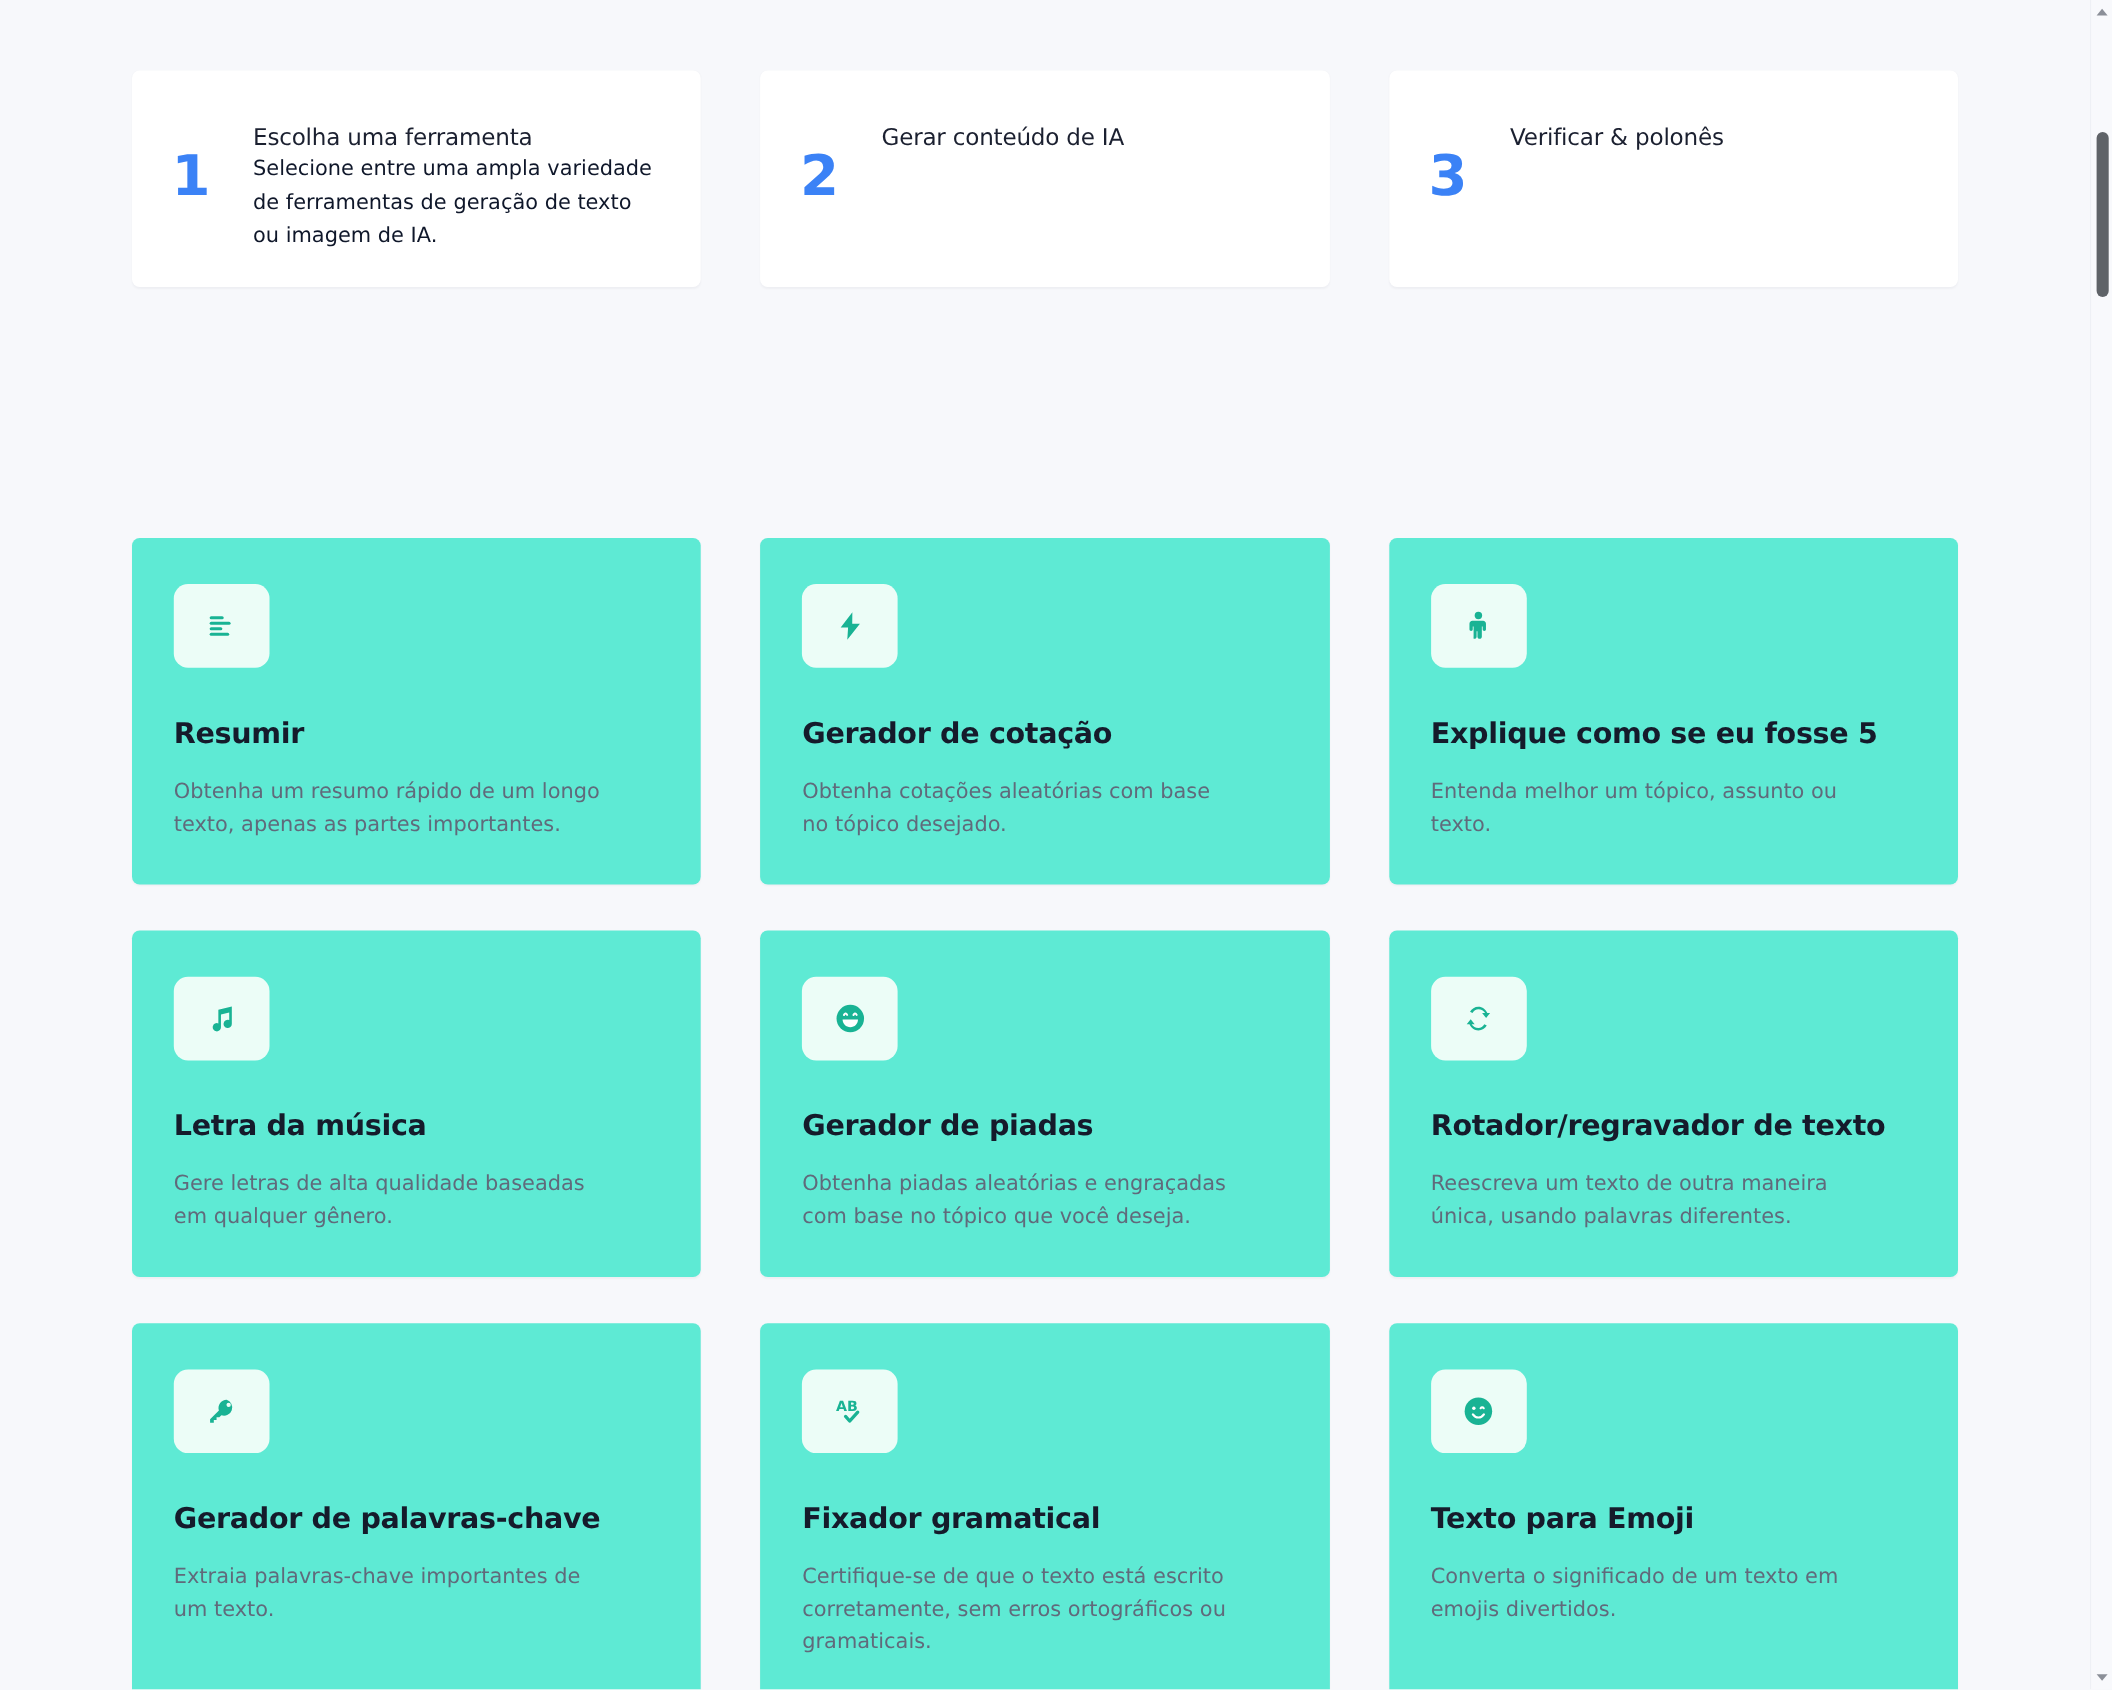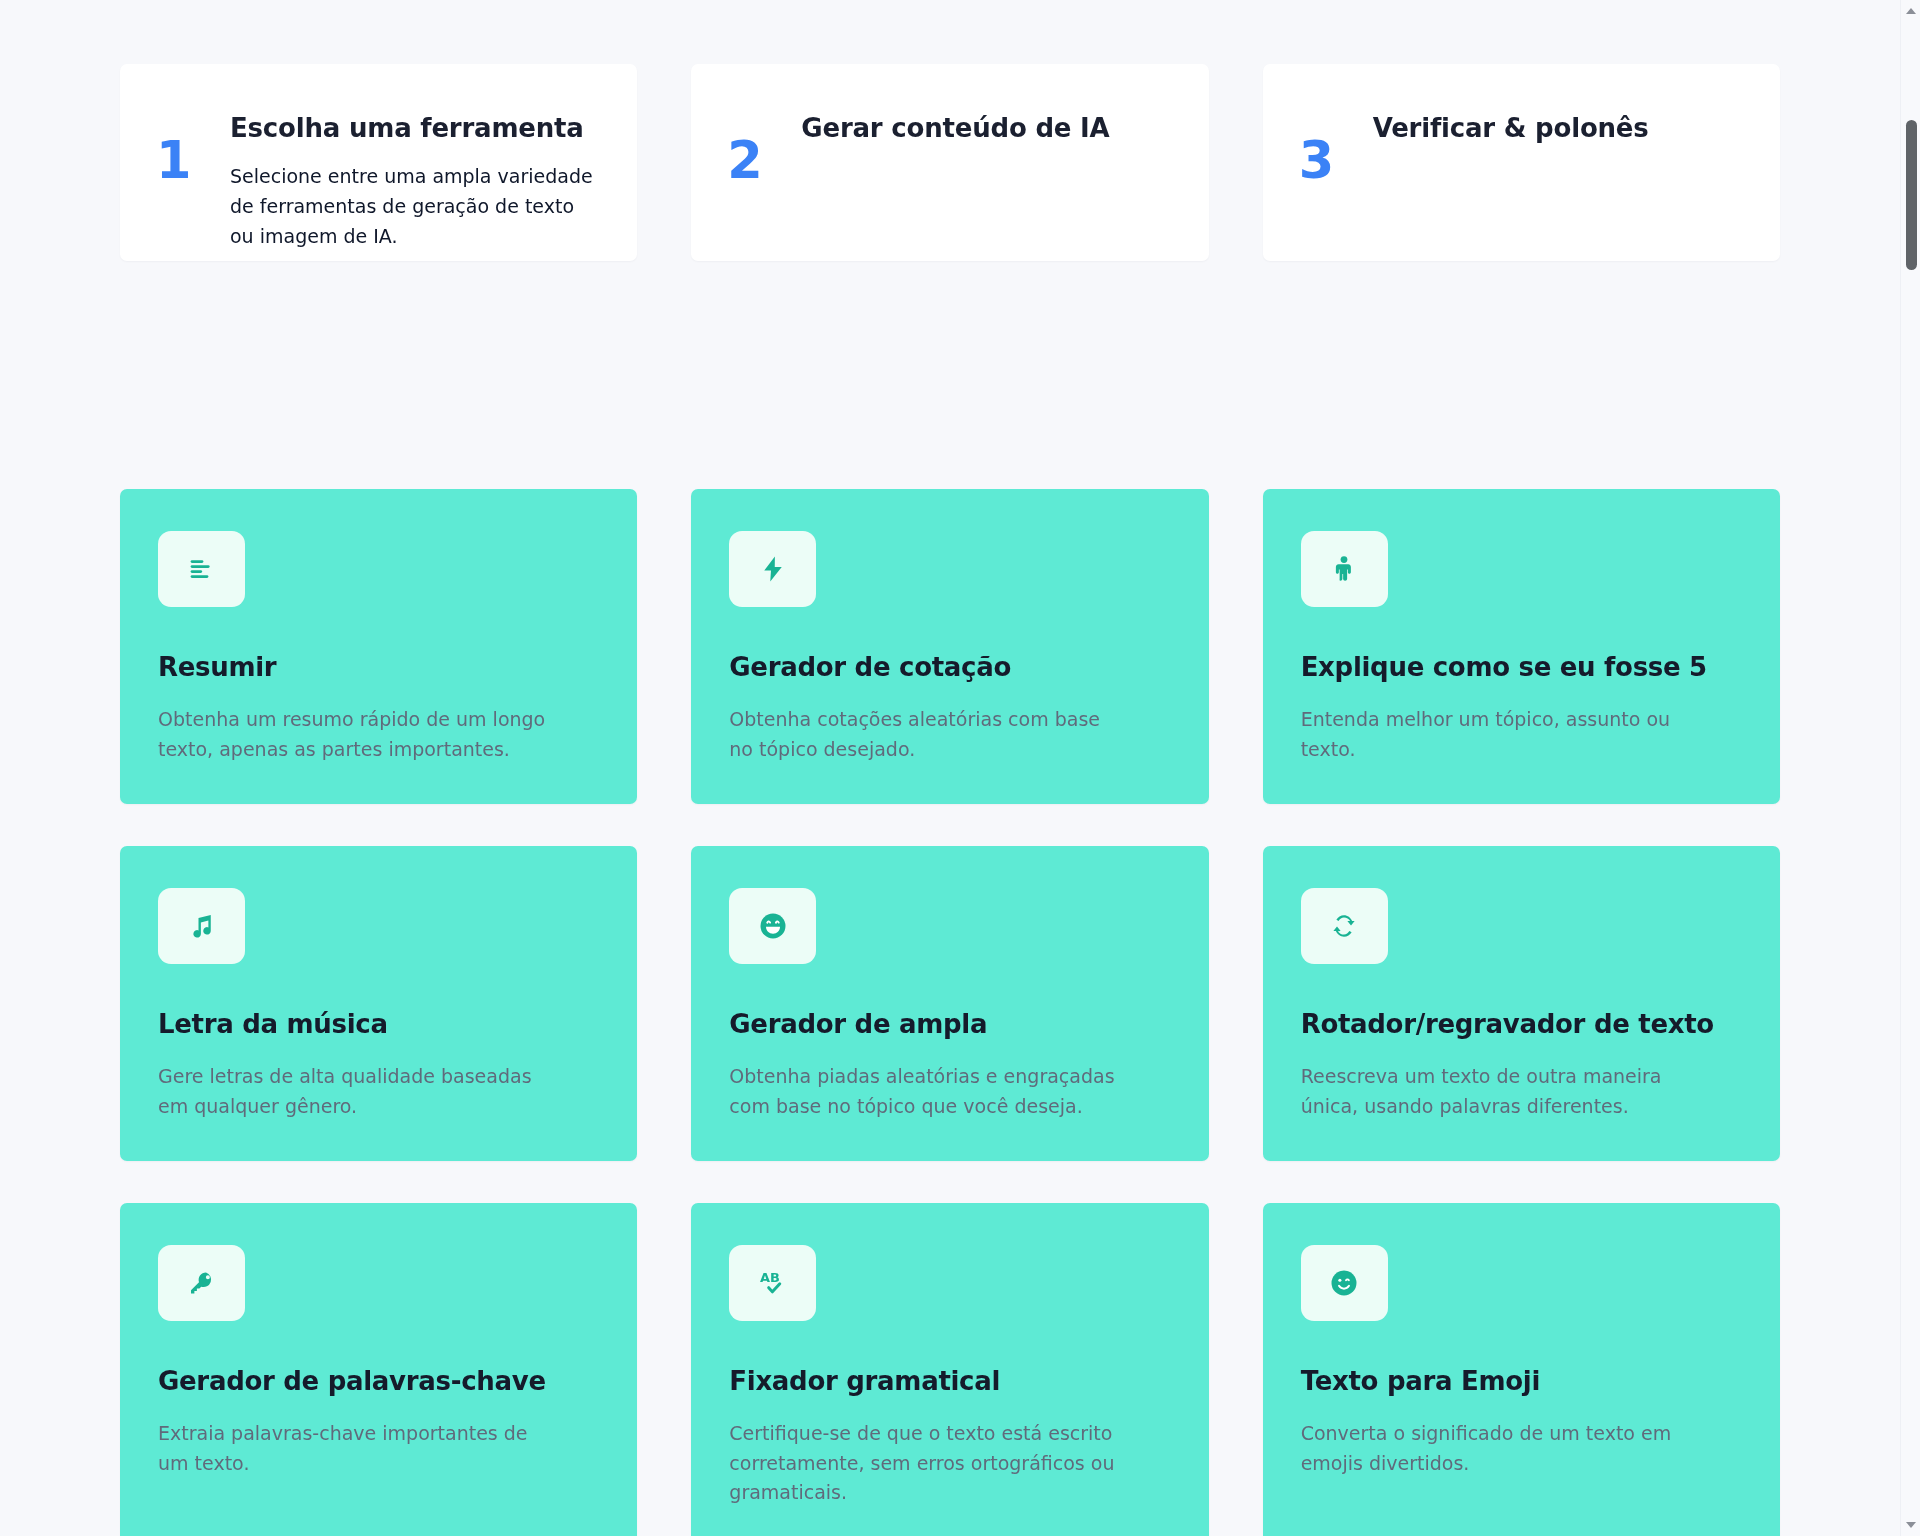--- a/index.html
+++ b/index.html
@@ -65,25 +65,25 @@
     width: 74px;
     flex: 0 0 74px;
     text-align: left;
     padding-top: 25px;
     letter-spacing: -1px;
   }
 
   .step-body { flex: 1 1 auto; padding-top: 2px; }
 
   .step-title {
-    font-size: 26px;
-    font-weight: 700;
+    font-size: 21px;
+    font-weight: 400;
     color: #1b2030;
     line-height: 1.25;
-    margin-bottom: 16px;
+    margin-bottom: 0;
     letter-spacing: -0.2px;
   }
 
   .step-desc {
     font-size: 19px;
     color: #0f172a;
     line-height: 1.6;
     max-width: 370px;
   }
 
@@ -253,21 +253,21 @@
 
         <div class="tool-card">
           <div class="tool-icon-box">
             <svg width="30" height="30" viewBox="0 0 24 24">
               <circle cx="12" cy="12" r="10" fill="#19b394"></circle>
               <path d="M6.4 12.6h11.2c0 3.2-2.5 5.6-5.6 5.6s-5.6-2.4-5.6-5.6z" fill="#ffffff"></path>
               <path d="M7.4 9.4c.5-1.1 1.5-1.7 2.3-.1" stroke="#ffffff" stroke-width="1.5" stroke-linecap="round" fill="none"></path>
               <path d="M14.3 9.4c.5-1.1 1.5-1.7 2.3-.1" stroke="#ffffff" stroke-width="1.5" stroke-linecap="round" fill="none"></path>
             </svg>
           </div>
-          <div class="tool-title">Gerador de ampla</div>
+          <div class="tool-title">Gerador de piadas</div>
           <div class="tool-desc">Obtenha piadas aleatórias e engraçadas com base no tópico que você deseja.</div>
         </div>
 
         <div class="tool-card">
           <div class="tool-icon-box">
             <svg width="30" height="30" viewBox="0 0 24 24">
               <path d="M12 5.2c2.1 0 3.9 1.1 4.9 2.7l-2.2.02 2.9 3.6 2.9-3.6-2 .01C17.3 5.3 14.9 3.4 12 3.4c-2.6 0-4.9 1.5-6.1 3.6l1.8.9C8.6 6.3 10.2 5.2 12 5.2z" fill="#19b394"></path>
               <path d="M12 18.8c-2.1 0-3.9-1.1-4.9-2.7l2.2-.02-2.9-3.6-2.9 3.6 2-.01c1.2 2.6 3.6 4.5 6.5 4.5 2.6 0 4.9-1.5 6.1-3.6l-1.8-.9c-.9 1.6-2.5 2.7-4.3 2.7z" fill="#19b394"></path>
             </svg>
           </div>

